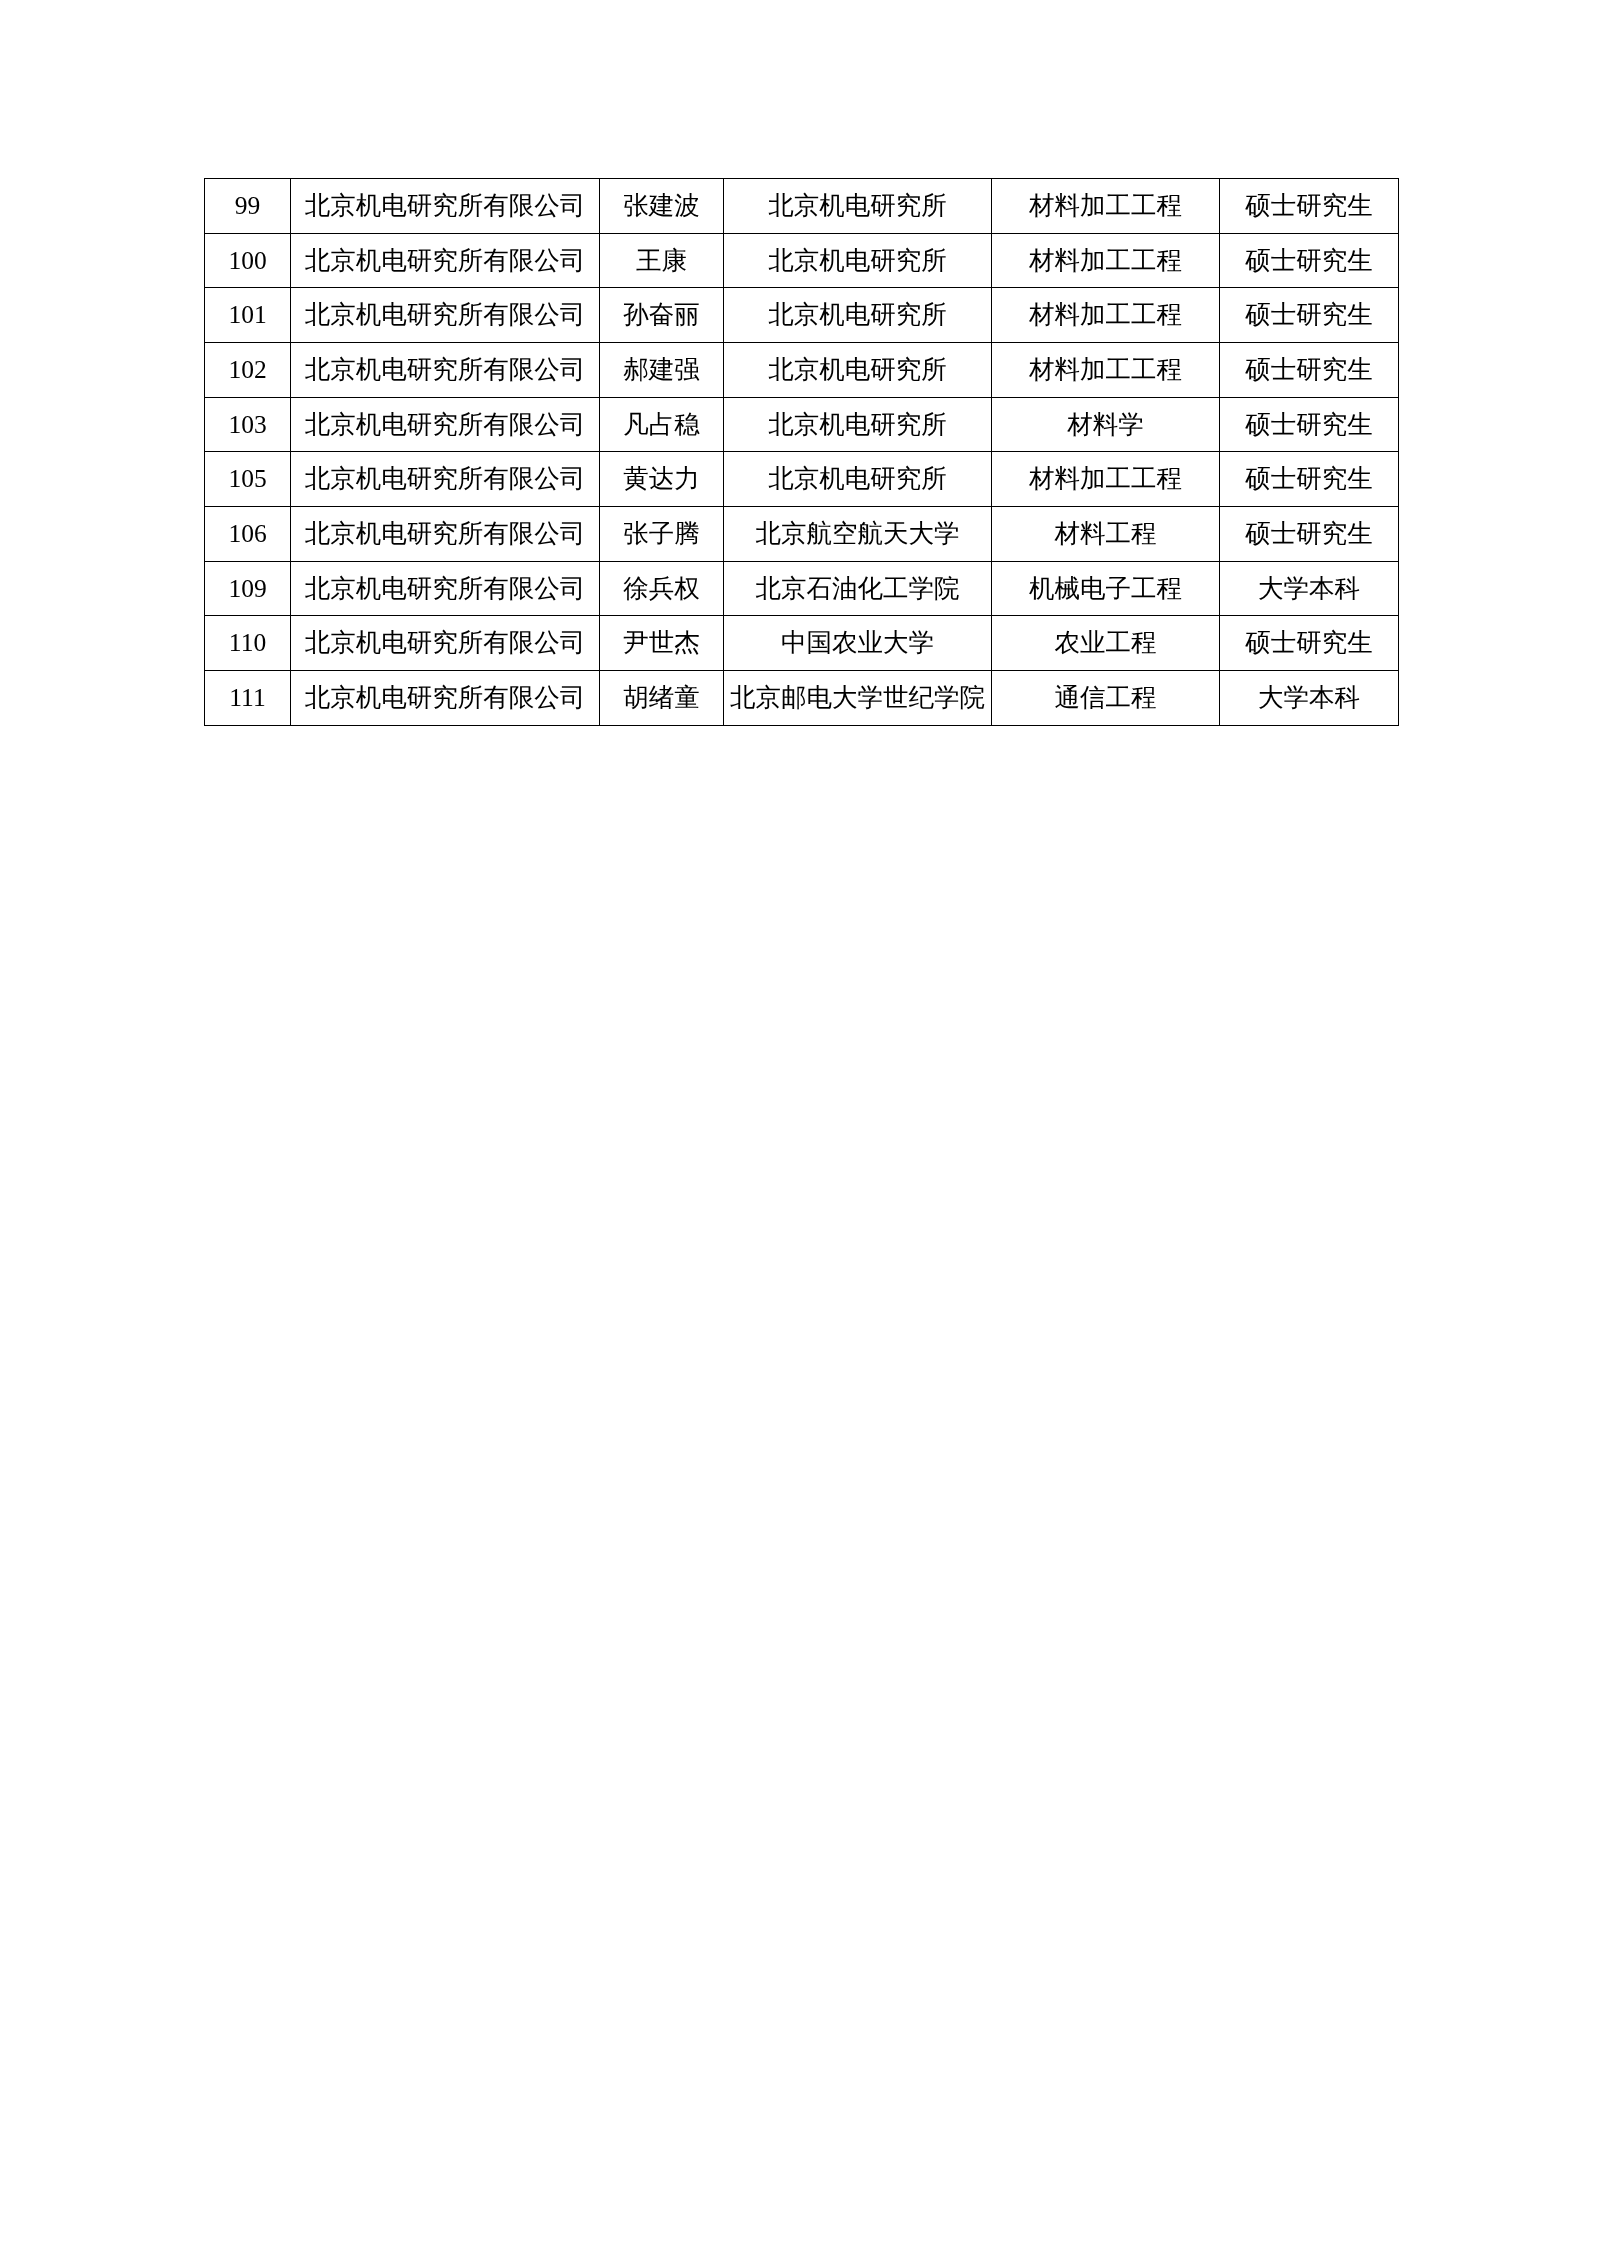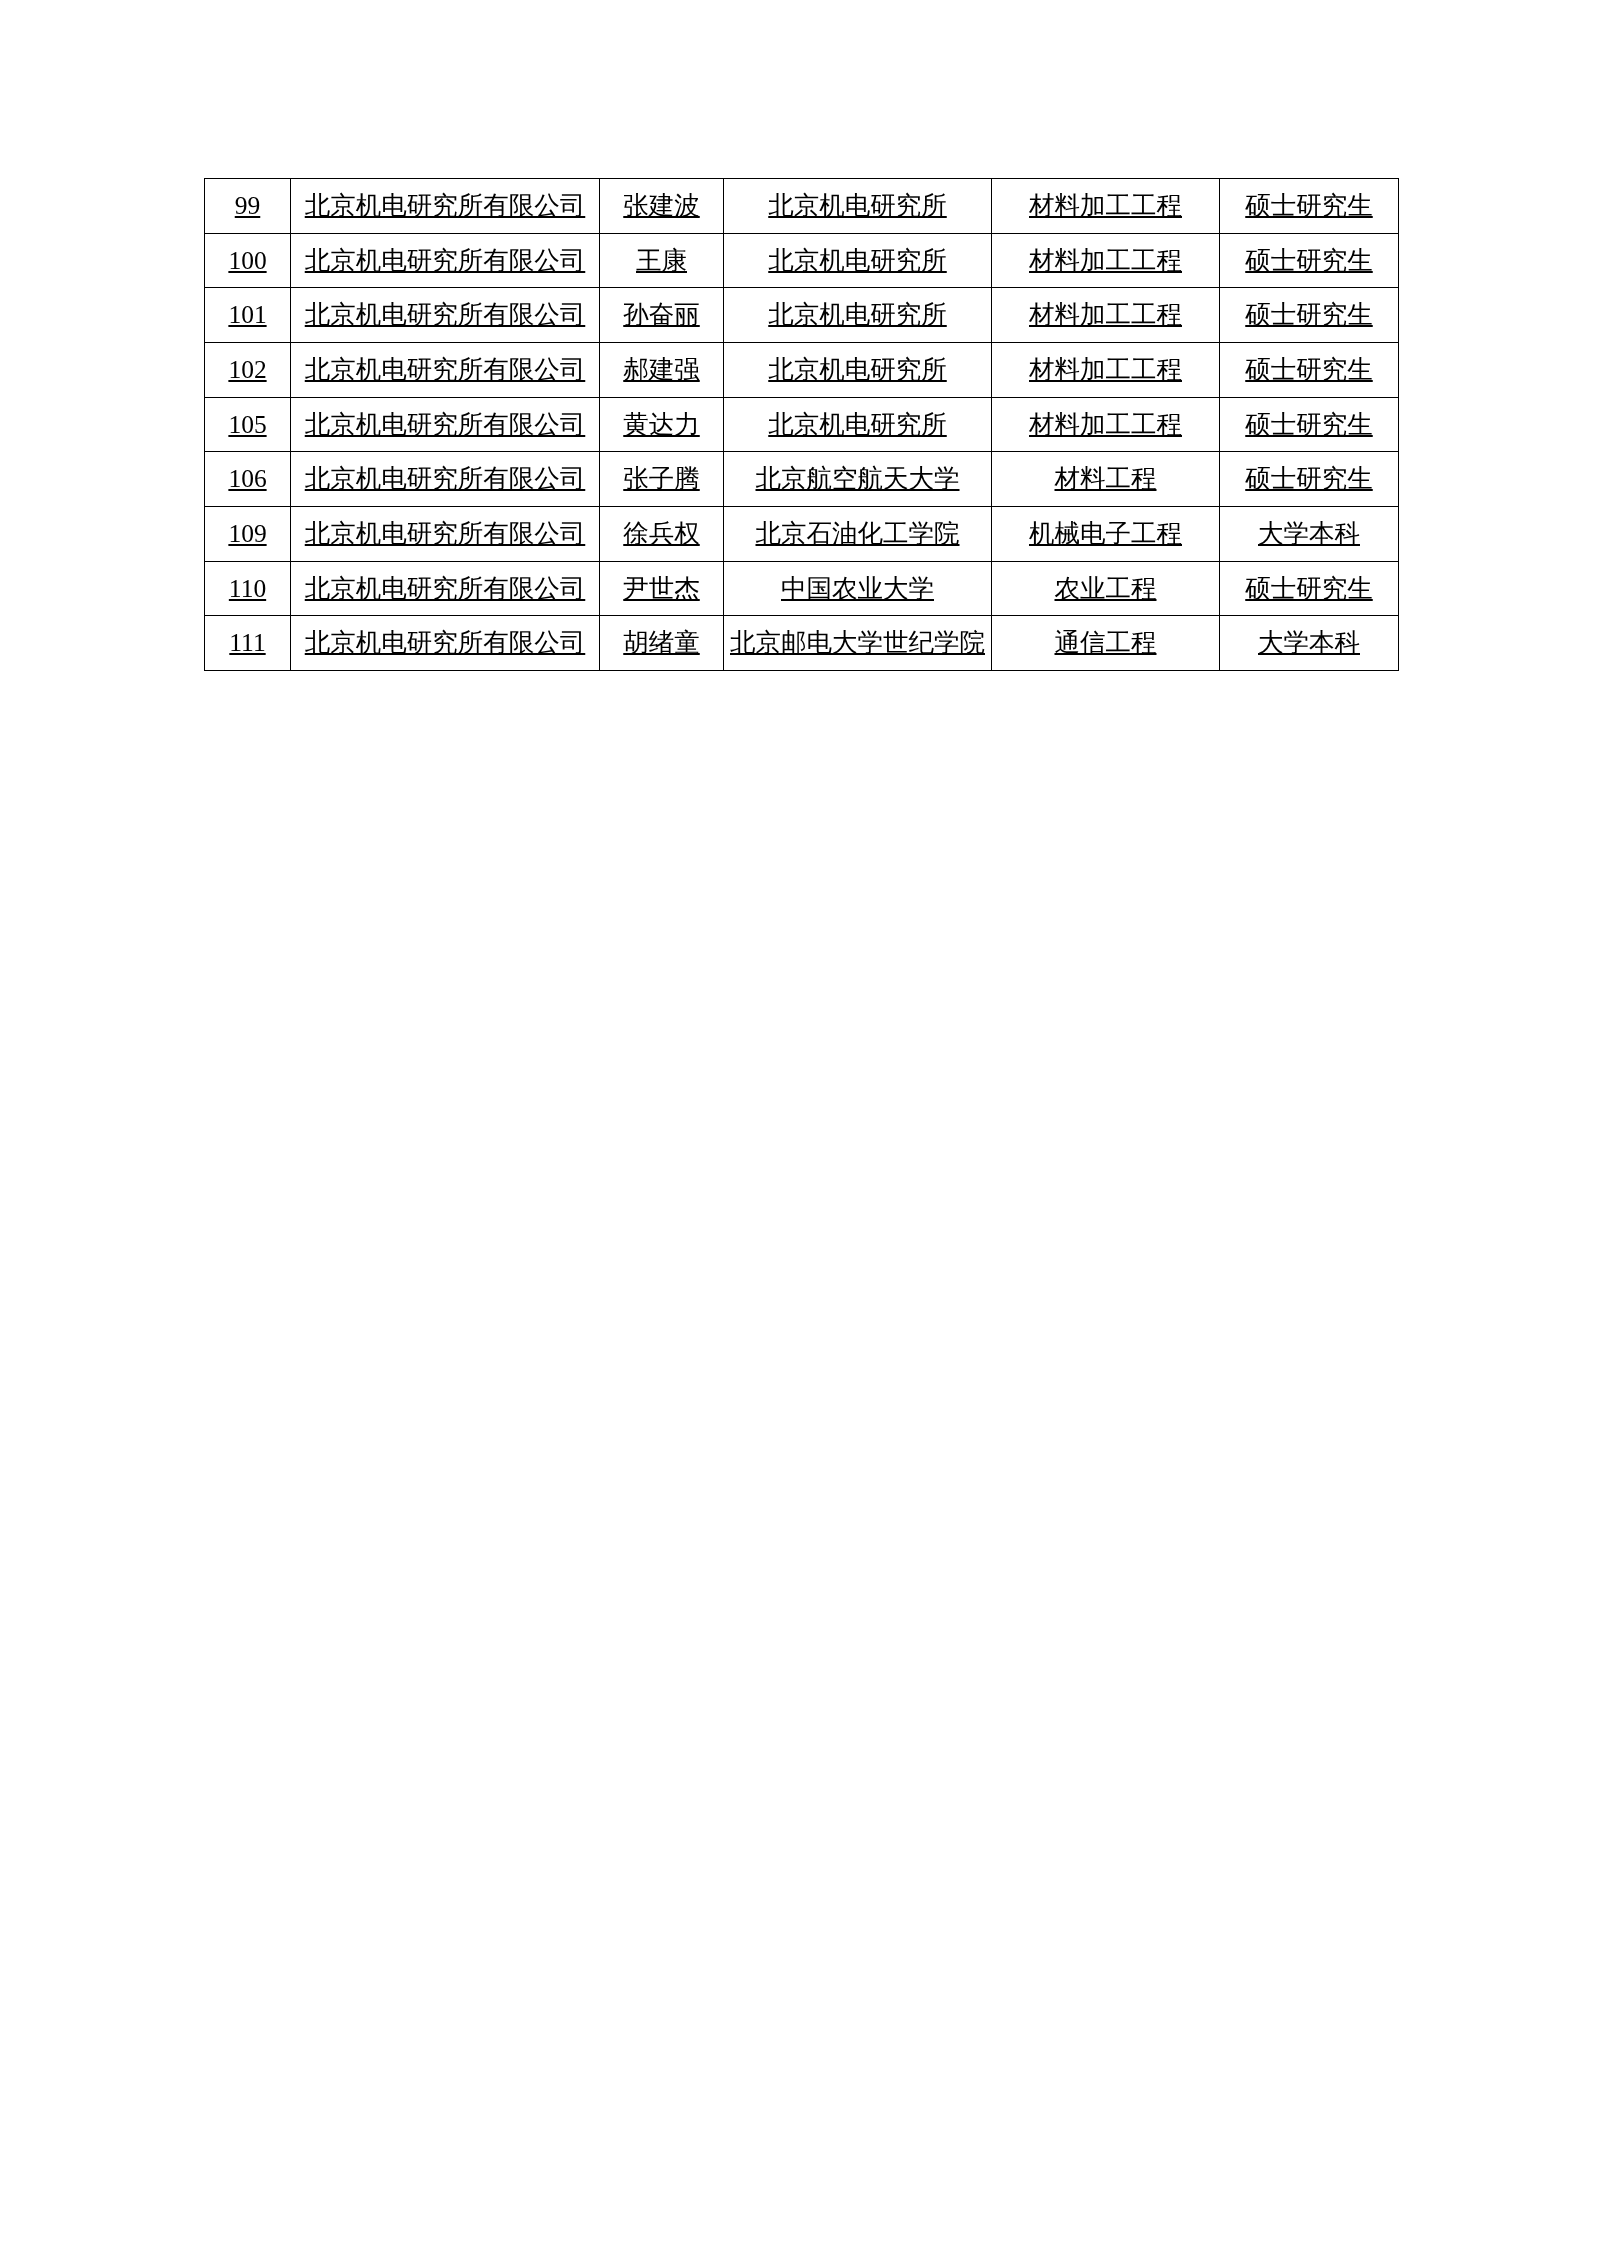--- a/index.html
+++ b/index.html
@@ -23,21 +23,20 @@
   .doc-table-wrap {
     position: absolute;
     left: 204px;
     top: 178px;
     width: 1194px;
   }
   table.doc-table {
     border-collapse: collapse;
     width: 1194px;
     table-layout: fixed;
-    text-decoration: underline;
   }
   table.doc-table col.c0 { width: 86px; }
   table.doc-table col.c1 { width: 309px; }
   table.doc-table col.c2 { width: 124px; }
   table.doc-table col.c3 { width: 268px; }
   table.doc-table col.c4 { width: 228px; }
   table.doc-table col.c5 { width: 179px; }
   table.doc-table td {
     border: 1px solid #000000;
     text-align: center;
@@ -92,20 +91,28 @@
         </tr>
         <tr>
           <td class="idx">102</td>
           <td>北京机电研究所有限公司</td>
           <td>郝建强</td>
           <td>北京机电研究所</td>
           <td>材料加工工程</td>
           <td>硕士研究生</td>
         </tr>
         <tr>
+          <td class="idx">103</td>
+          <td>北京机电研究所有限公司</td>
+          <td>凡占稳</td>
+          <td>北京机电研究所</td>
+          <td>材料学</td>
+          <td>硕士研究生</td>
+        </tr>
+        <tr>
           <td class="idx">105</td>
           <td>北京机电研究所有限公司</td>
           <td>黄达力</td>
           <td>北京机电研究所</td>
           <td>材料加工工程</td>
           <td>硕士研究生</td>
         </tr>
         <tr>
           <td class="idx">106</td>
           <td>北京机电研究所有限公司</td>

